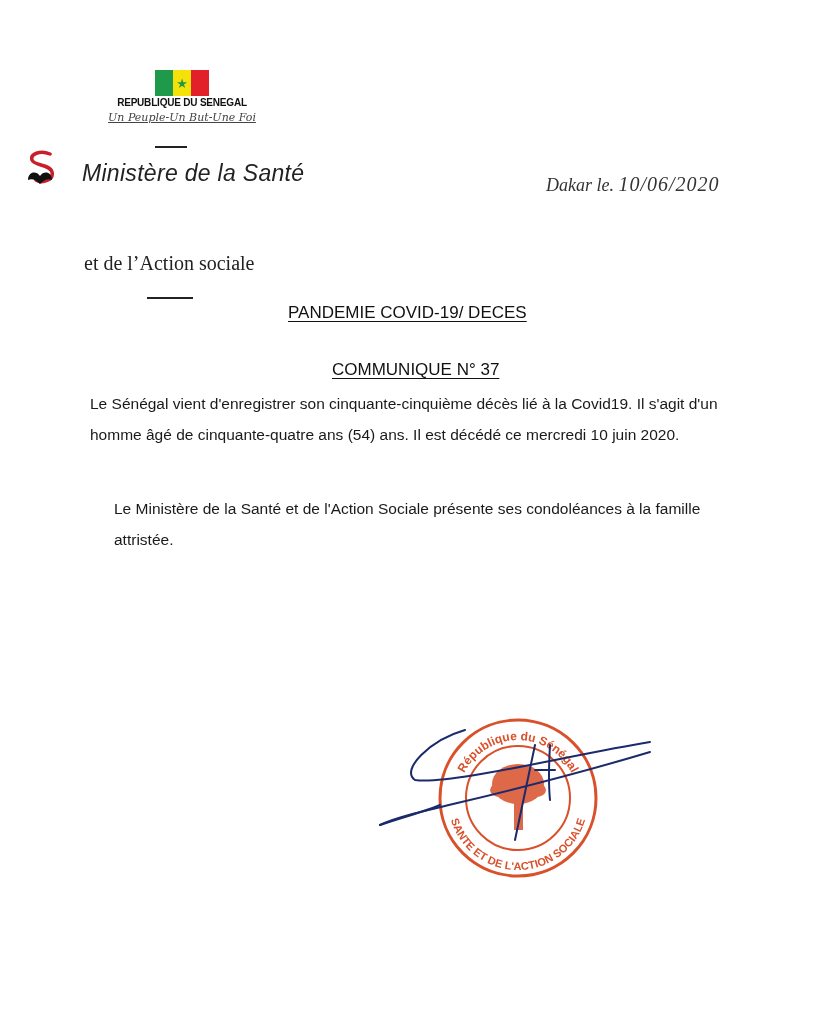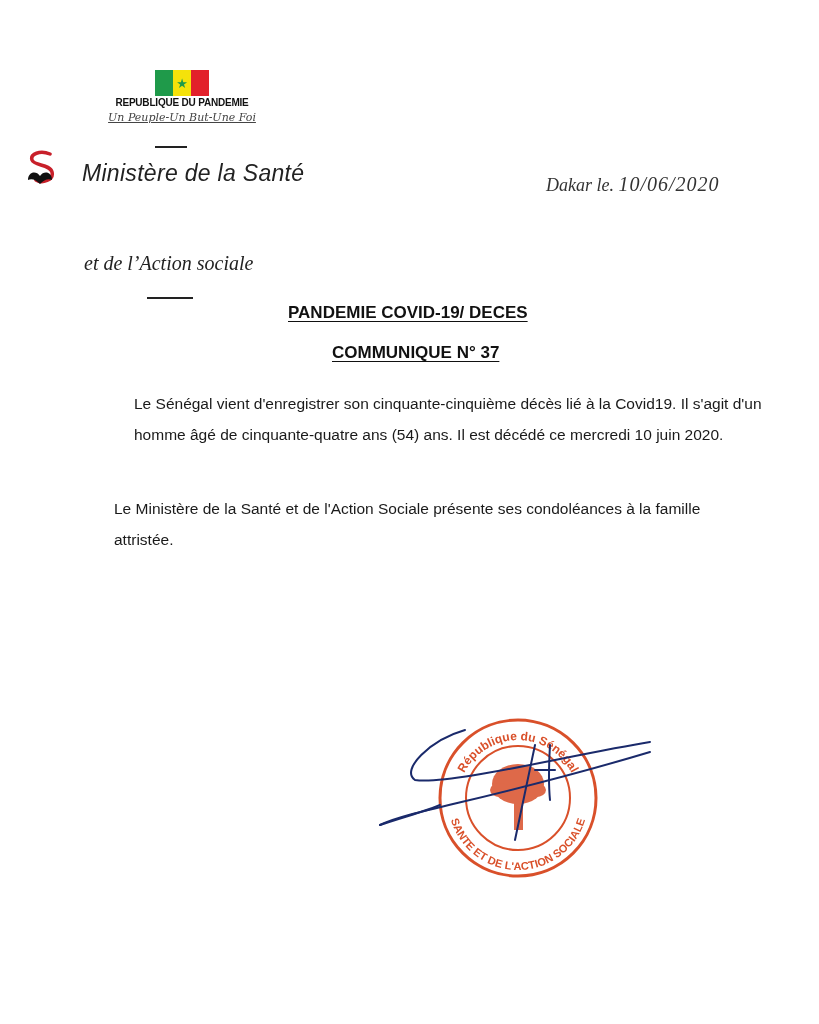--- a/index.html
+++ b/index.html
@@ -8,43 +8,43 @@
     .flag { left: 155px; top: 70px; width: 54px; height: 26px; display: flex; }
     .flag .g { flex: 1; background: #1f9a4a; }
     .flag .y { flex: 1; background: #f5e20a; position: relative; display: flex; align-items: center; justify-content: center; }
     .flag .r { flex: 1; background: #e2202a; }
     .flag .star { color: #1f9a4a; font-size: 13px; line-height: 1; }
     .rep { left: 110px; top: 97px; width: 144px; text-align: center; font-weight: bold; font-size: 10px; letter-spacing: -0.2px; }
     .motto { left: 92px; top: 111px; width: 180px; text-align: center; font-family: "DejaVu Serif", serif; font-style: italic; font-size: 11px; color: #444; text-decoration: underline; }
     .rule { height: 2px; background: #222; }
     .ms-logo { left: 24px; top: 150px; width: 34px; height: 40px; }
     .ministere { left: 82px; top: 160px; font-family: Liberation Sans, sans-serif; font-style: italic; font-size: 23px; color: #222; letter-spacing: 0.3px; }
-    .action { left: 84px; top: 252px; font-family: "Liberation Serif", serif; font-style: italic; font-size: 20px; color: #222; }
+    .action { left: 84px; top: 252px; font-family: "Liberation Serif", serif; font-size: 20px; color: #222; }
     .date { left: 546px; top: 173px; font-family: "Liberation Serif", serif; font-style: italic; font-size: 18px; color: #333; }
     .date .num { font-size: 20px; letter-spacing: 1px; }
-    .title { font-weight: bold; font-size: 17px; text-decoration: underline; text-underline-offset: 3px; white-space: nowrap; }
+    .title { font-weight: normal; font-size: 17px; text-decoration: underline; text-underline-offset: 3px; white-space: nowrap; }
     .t1 { left: 288px; top: 303px; }
-    .t2 { left: 332px; top: 343px; }
+    .t2 { left: 332px; top: 360px; }
     .para { left: 90px; width: 650px; font-size: 15.5px; line-height: 30.5px; color: #1a1a1a; }
-    .p1 { top: 389px; margin-left: 44px; }
+    .p1 { top: 389px; }
     .p2 { top: 494px; margin-left: 24px; }
     .seal { left: 370px; top: 700px; width: 290px; height: 180px; }
   </style>
 </head>
 <body>
 
 <div class="abs flag">
   <div class="g"></div>
   <div class="y">
     <span class="star">★</span>
   </div>
   <div class="r"></div>
 </div>
 
-<div class="abs rep">REPUBLIQUE DU PANDEMIE</div>
+<div class="abs rep">REPUBLIQUE DU SENEGAL</div>
 <div class="abs motto">Un Peuple-Un But-Une Foi</div>
 <div class="abs rule" style="left:155px; top:146px; width:32px;"></div>
 
 <svg class="abs ms-logo" viewBox="0 0 34 40">
   <path d="M26 4 C16 0 6 4 8 10 C10 16 26 14 28 22 C30 30 18 34 12 30" fill="none" stroke="#c8202a" stroke-width="3.5" stroke-linecap="round"></path>
   <path d="M4 30 C4 22 12 20 16 26 C20 20 28 22 28 30 C24 28 20 30 16 34 C12 30 8 28 4 30 Z" fill="#111"></path>
 </svg>
 
 <div class="abs ministere">Ministère de la Santé</div>
 

